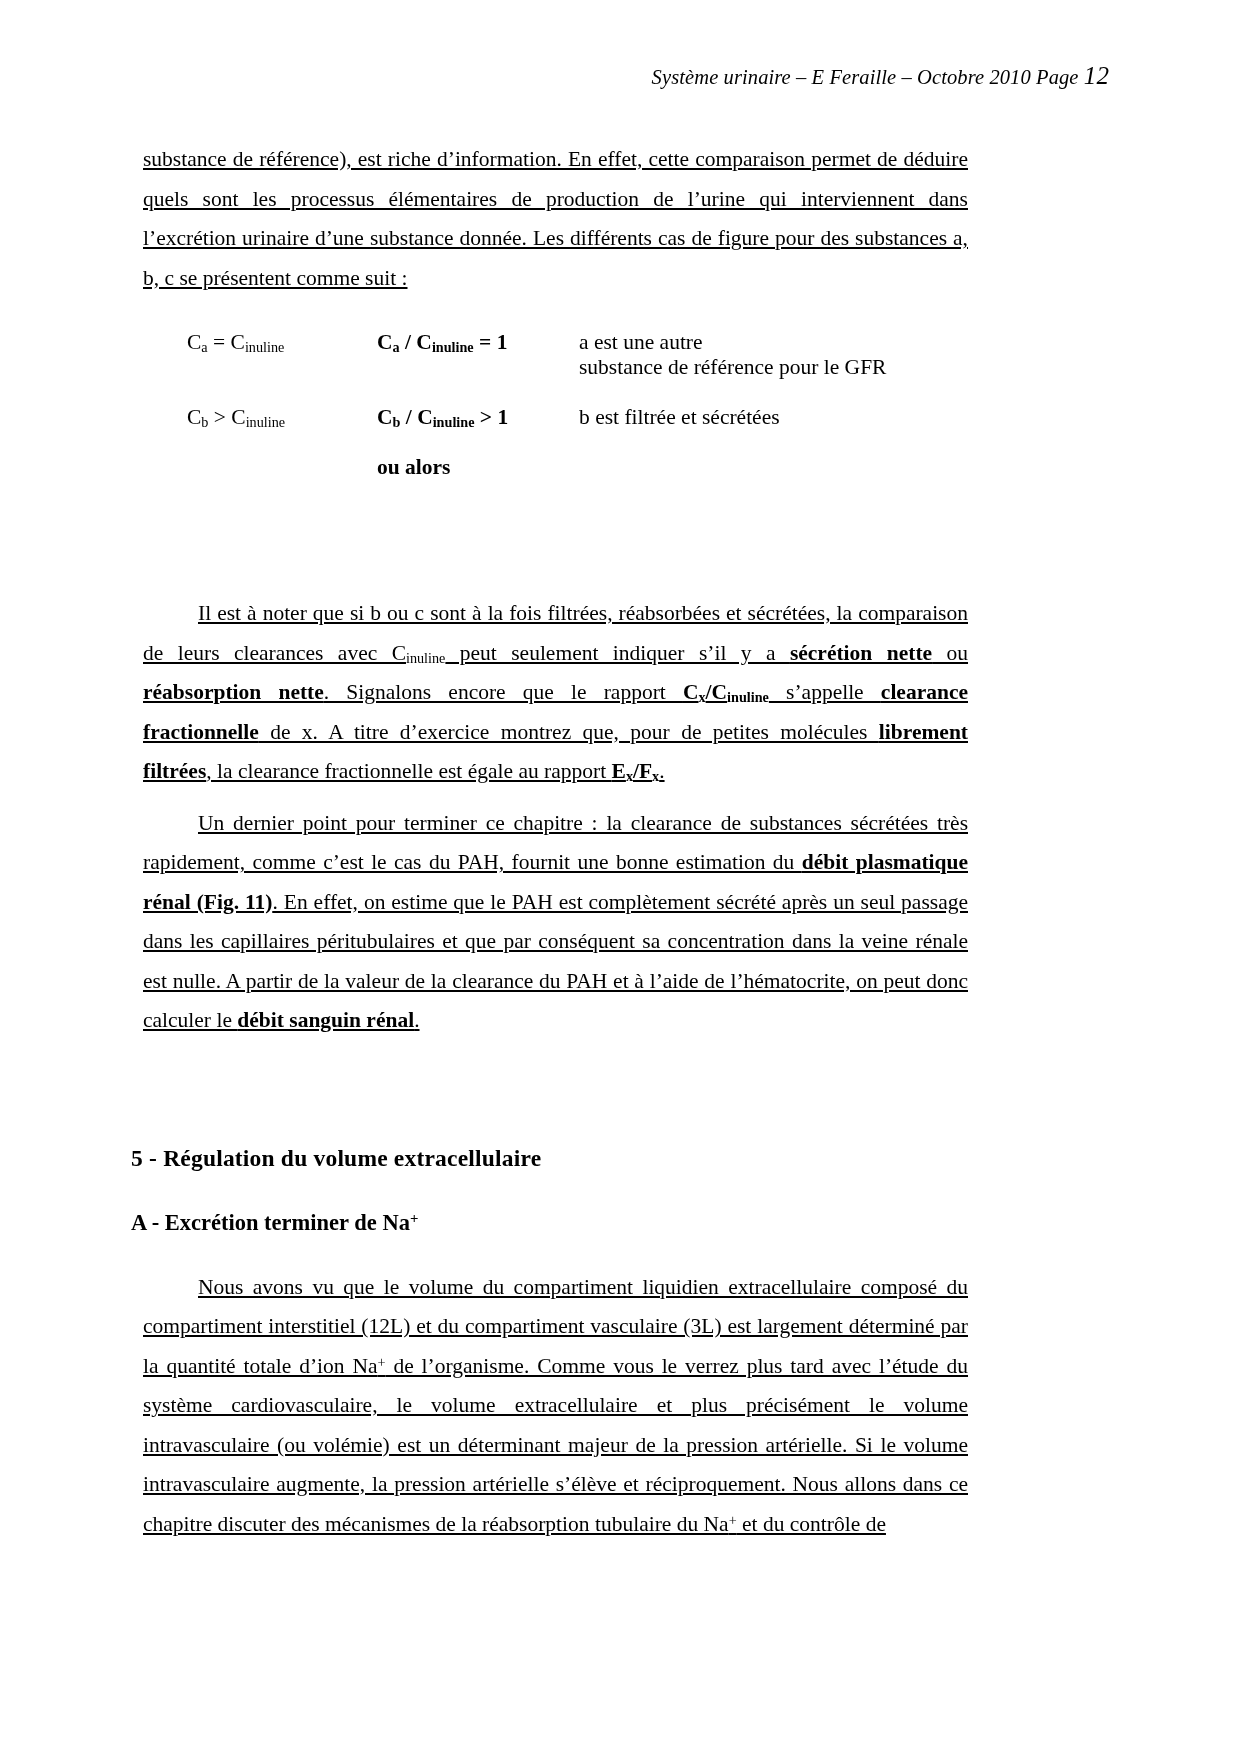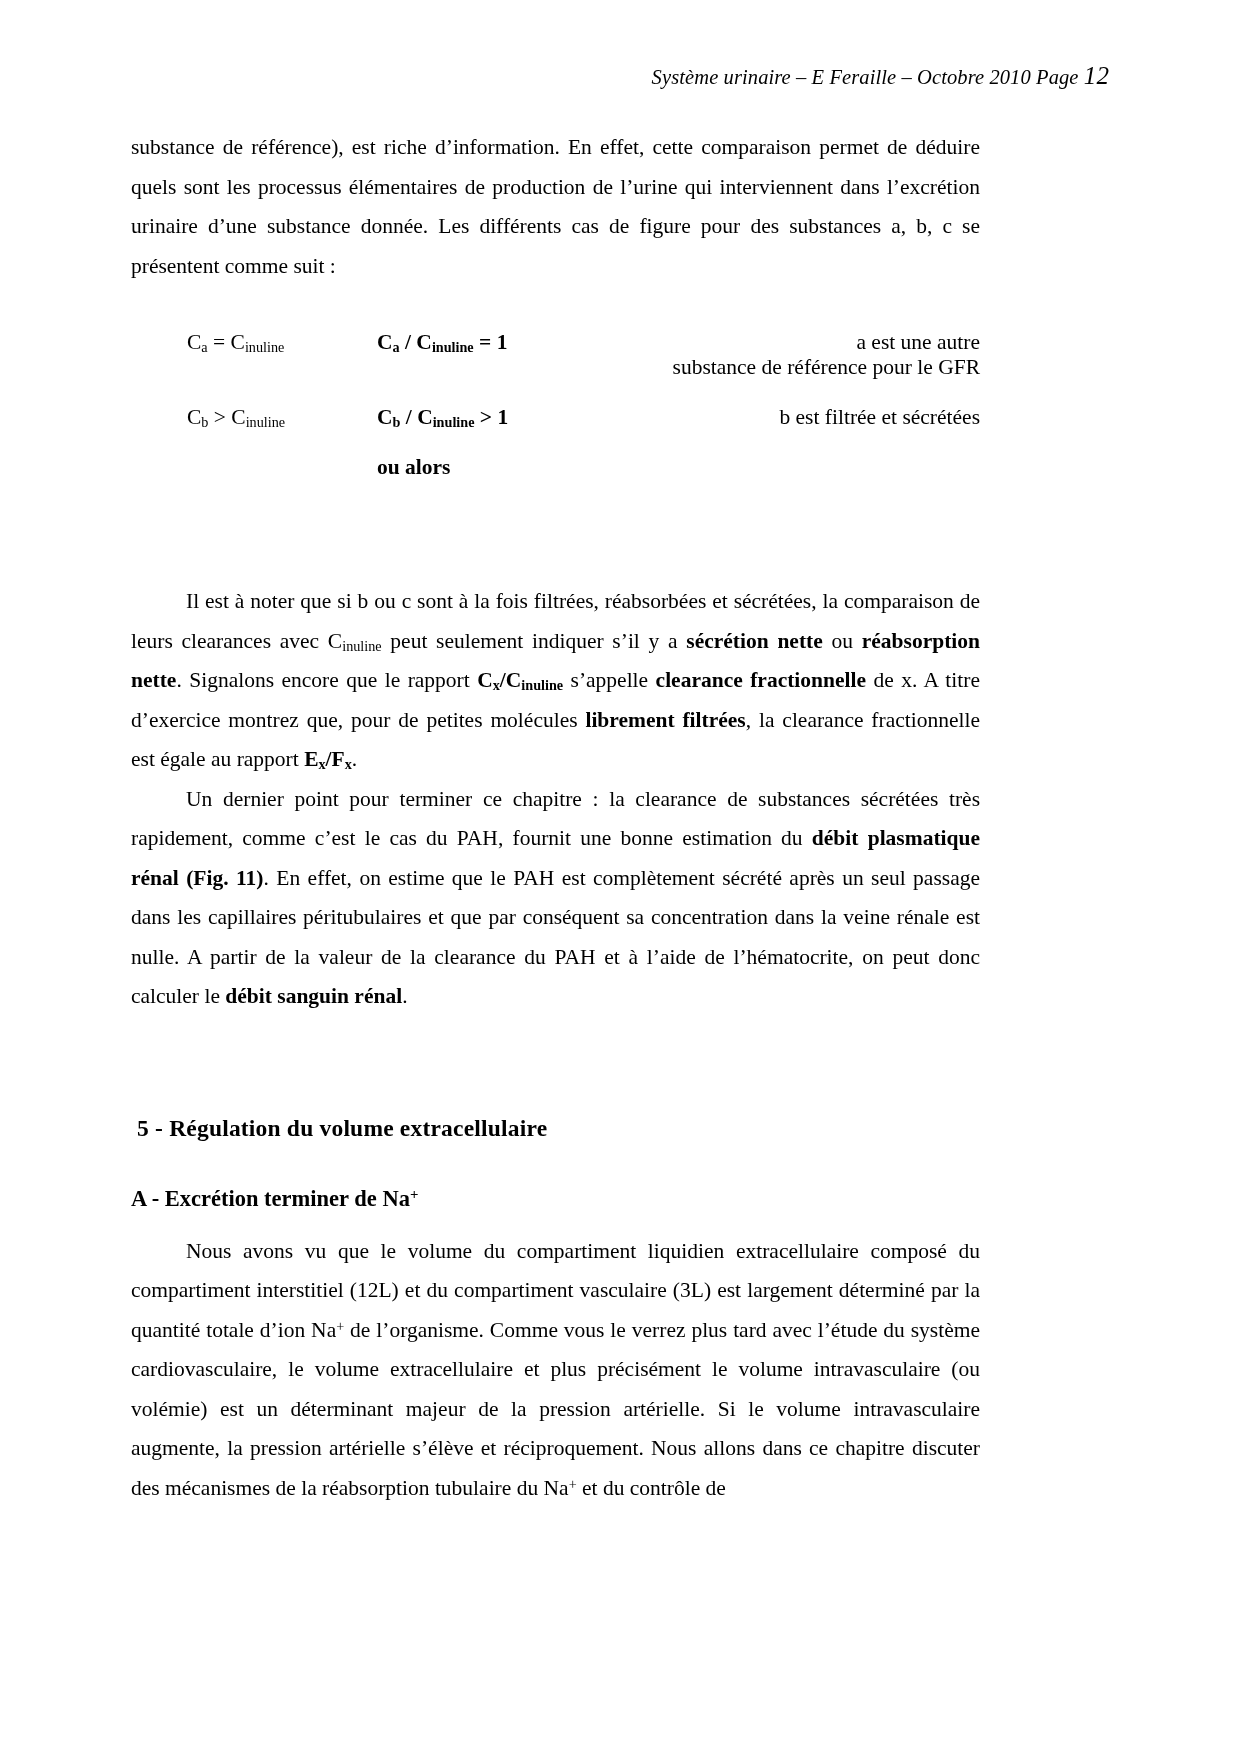--- a/index.html
+++ b/index.html
@@ -37,25 +37,26 @@
     font-size: 25px;
   }
   
   .content {
     position: absolute;
     left: 131px;
     top: 128px;
     width: 849px;
   }
   p.para {
-    margin: 0;
+    margin: 12px;
     font-size: 21.5px;
     line-height: 39.5px;
     text-align: justify;
     text-justify: inter-word;
+    text-decoration: underline;
   }
   p.para.indent {
     text-indent: 55px;
   }
   .spacer-sm { height: 20px; }
   .spacer-md { height: 38px; }
   .spacer-xl { height: 92px; }
 
   sub {
     font-size: 0.66em;
@@ -88,27 +89,26 @@
     white-space: nowrap;
   }
   .fcol2 {
     width: 202px;
     white-space: nowrap;
     font-weight: bold;
   }
   .fcol3 {
     flex: 1;
     line-height: 25px;
-    text-align: right;
   }
   .fcol3 .l2 { display: block; }
 
   
   h2.sec {
-    margin: 6px;
+    margin: 0;
     font-size: 23.5px;
     font-weight: bold;
     letter-spacing: 0.2px;
   }
   h3.sub {
     margin: 0;
     font-size: 22.5px;
     font-weight: bold;
   }
 </style>

